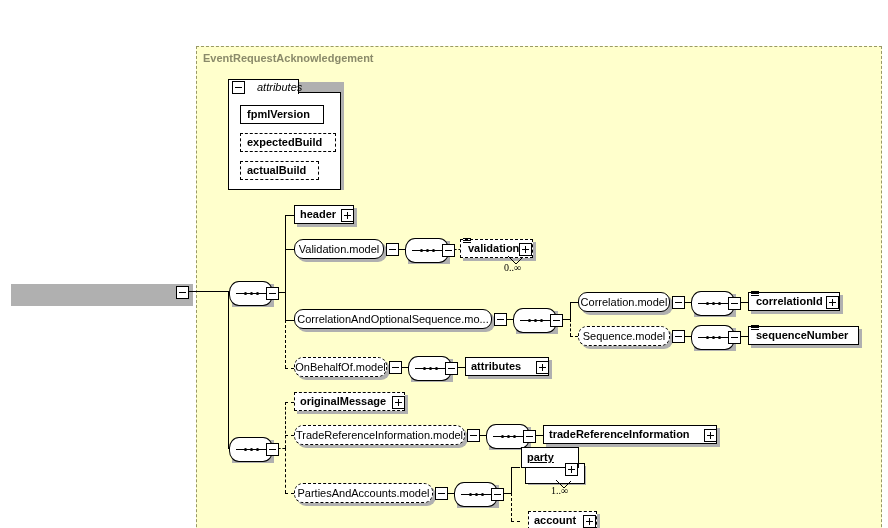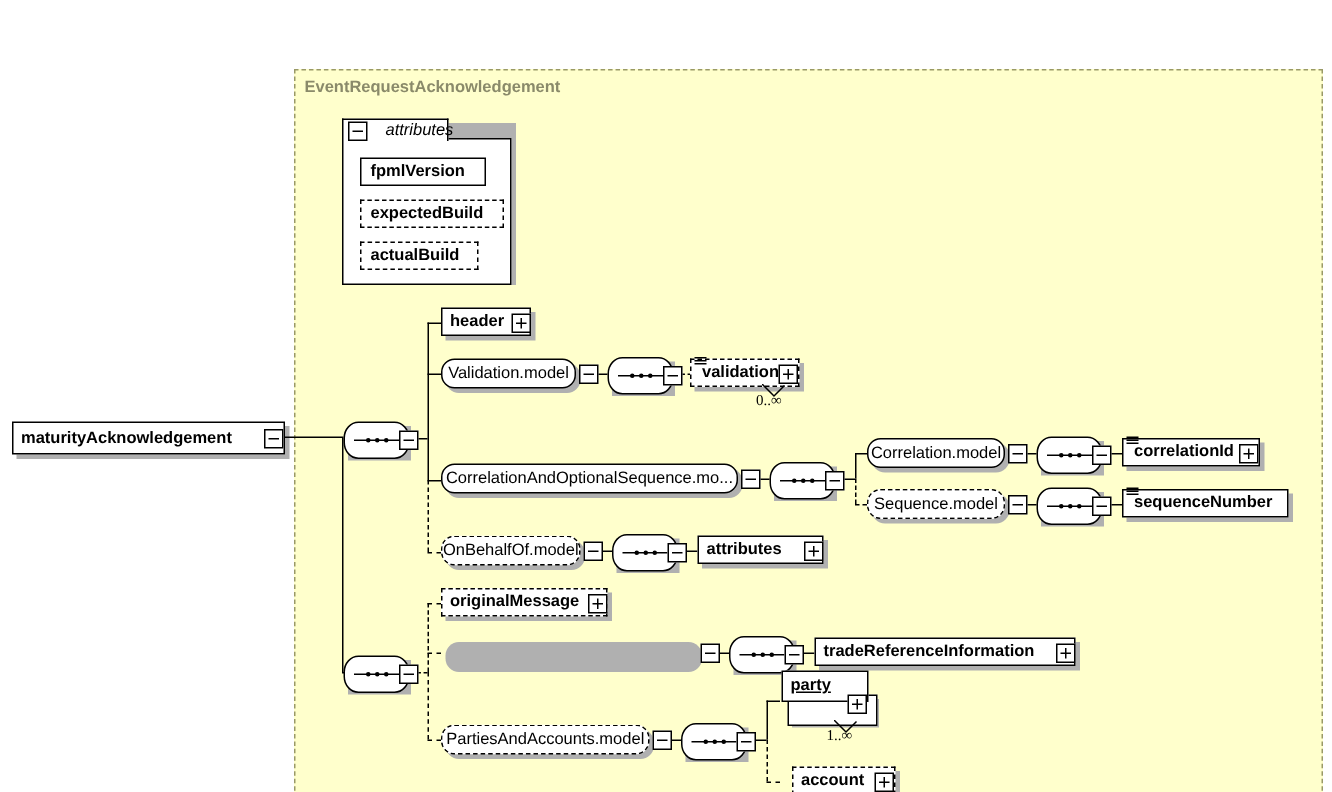--- a/index.html
+++ b/index.html
@@ -145,23 +145,20 @@
 </style>
 </head>
 <body>
 
 <div id="stage">
 
   <div class="panel" style="left:196px;top:6px;width:686px;height:516px;"></div>
   <div class="panel-title" style="left:203px;top:12px;">EventRequestAcknowledgement</div>
 
   <div class="shadowed" style="left:11px;top:244px;width:182px;height:22px;"></div>
-  <div class="node elem" style="left:8px;top:241px;width:182px;height:22px;">
-    <span class="lbl">maturityAcknowledgement</span>
-  </div>
   <div class="pm" style="left:176px;top:246px;">
       <i class="hbar"></i>
     </div>
 
   <div class="ln lnh" style="left:188px;top:251px;width:40px;"></div>
   <div class="ln lnv" style="left:228px;top:251px;height:157px;"></div>
   <div class="ln lnh" style="left:228px;top:408px;width:6px;"></div>
 
   <div class="shadowed" style="left:231px;top:42px;width:113px;height:108px;"></div>
   <div class="attrpanel" style="left:228px;top:52px;width:113px;height:98px;"></div>
@@ -411,20 +408,23 @@
   <div class="node elem dashed" style="left:294px;top:352px;width:111px;height:19px;">
     <span class="lbl">originalMessage</span>
   </div>
   <div class="pm" style="left:392px;top:356px;">
       <i class="hbar"></i>
       <i class="vbar"></i>
     </div>
 
   <div class="dln dlnh" style="left:285px;top:395px;width:9px;"></div>
   <div class="shadowed" style="left:297px;top:388px;width:171px;height:20px;border-radius:9px;"></div>
+  <div class="node model dashed" style="left:294px;top:385px;width:171px;height:20px;">
+    <span class="lbl">TradeReferenceInformation.model</span>
+  </div>
   <div class="pm" style="left:467px;top:389px;">
       <i class="hbar"></i>
     </div>
   <div class="ln lnh" style="left:478px;top:395px;width:8px;"></div>
 
   <div class="shadowed" style="left:489px;top:387px;width:42px;height:23px;"></div>
   <div class="seq" style="left:486px;top:384px;">
     <div class="dots">
       <div class="dotsline"></div>
       <span class="d" style="left:8px;"></span>

